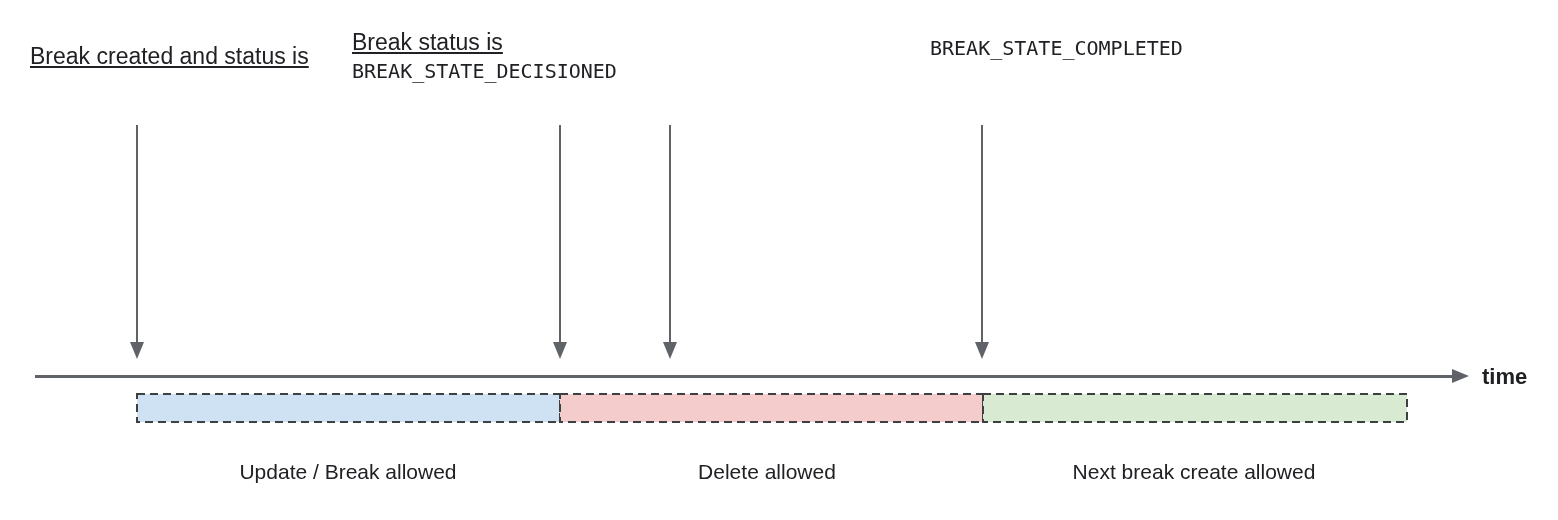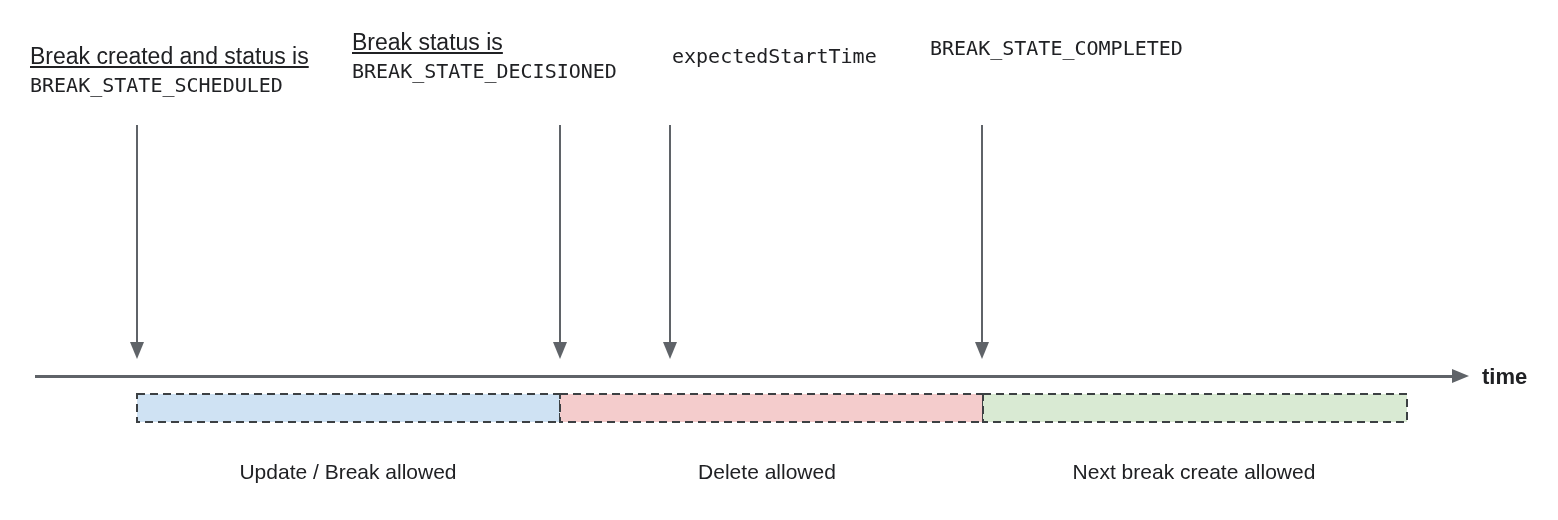--- a/index.html
+++ b/index.html
@@ -87,30 +87,28 @@
   .l2 { left: 555px; width: 424px; }
   .l3 { left: 982px; width: 424px; }
 </style>
 </head>
 <body>
 
 <div class="canvas">
 
   <div class="annotation a1">
     <div class="ann-line">Break created and status is</div>
-    <div class="ann-code">BREAK_STATE_SCHEDULED</div>
   </div>
 
   <div class="annotation a2">
     <div class="ann-line">Break status is</div>
     <div class="ann-code">BREAK_STATE_DECISIONED</div>
   </div>
 
   <div class="annotation a3">
-    <div class="ann-code">expectedStartTime</div>
   </div>
 
   <div class="annotation a4">
     <div class="ann-code">BREAK_STATE_COMPLETED</div>
   </div>
 
   <div class="event-arrow ea1">
     <div class="arrow-line"></div>
     <div class="arrow-head"></div>
   </div>

